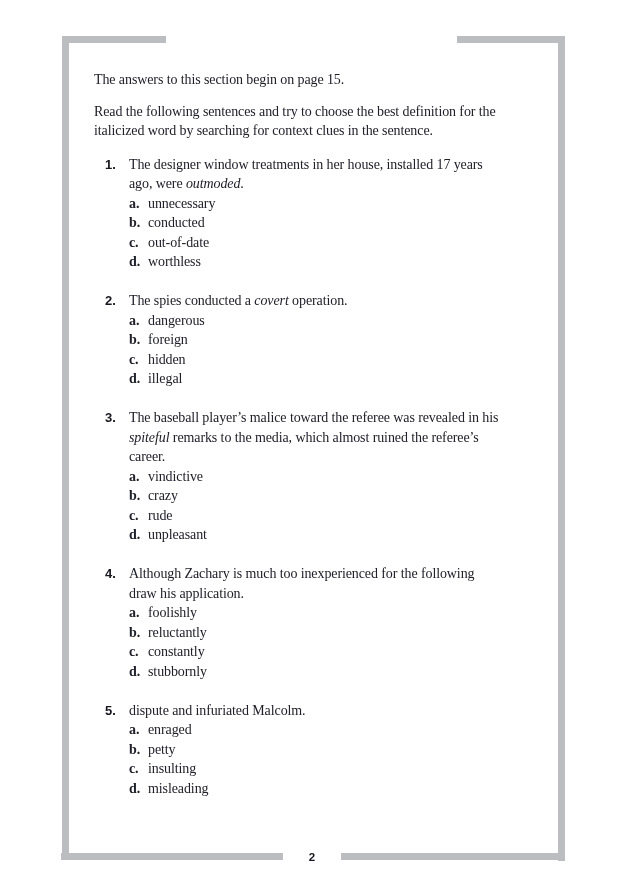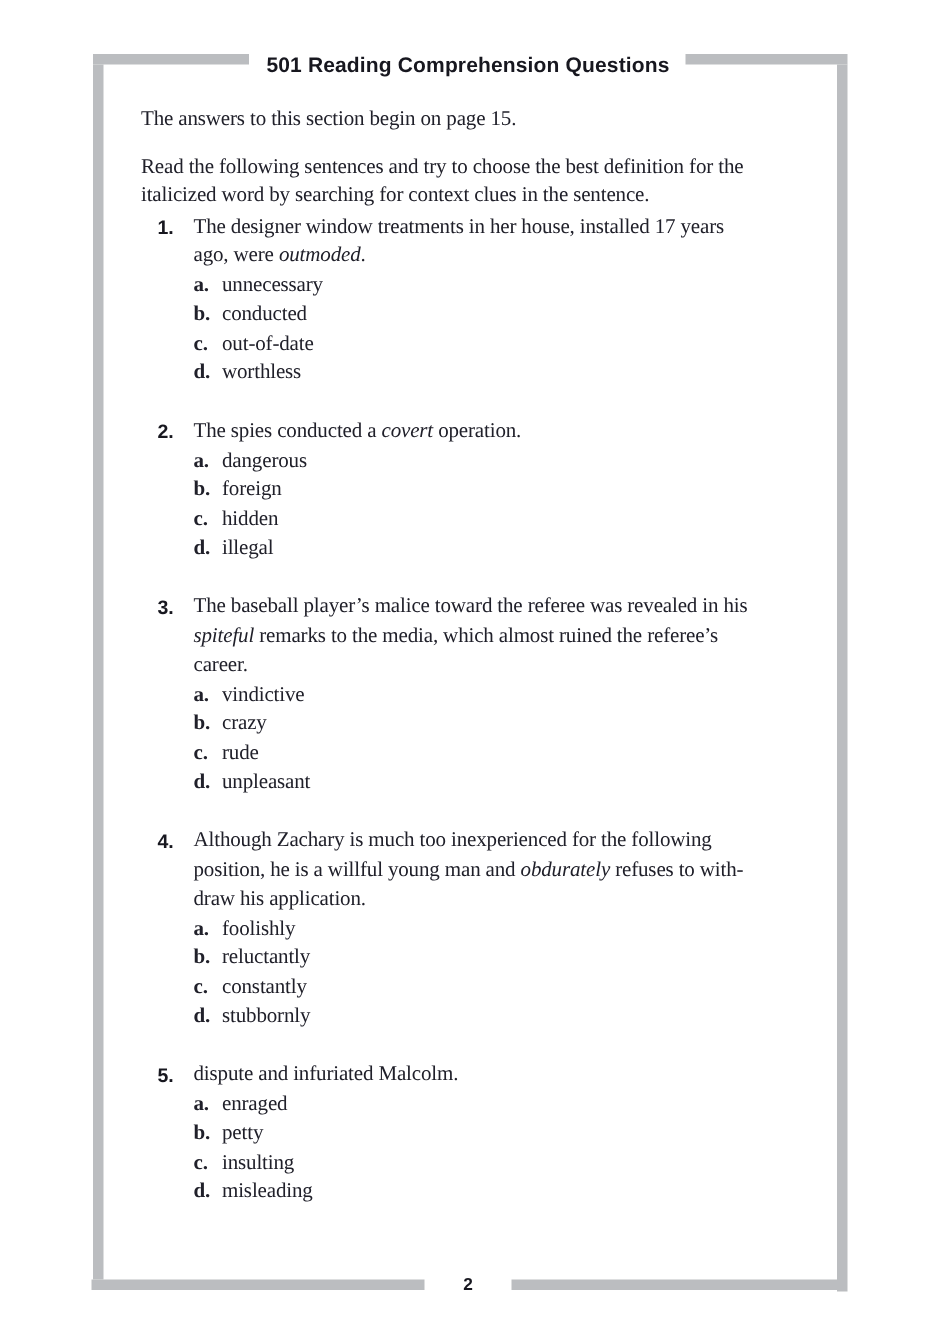--- a/index.html
+++ b/index.html
@@ -46,21 +46,21 @@
     left: 94px;
     top: 70px;
     width: 490px;
     font-size: 14px;
     line-height: 19.5px;
     letter-spacing: -0.1px;
   }
   .content .line { white-space: nowrap; }
 
   .answers-note  { margin: 0 0 12px 0; }
-  .instructions  { margin: 0 0 1px 0; }
+  .instructions  { margin: 0 0 14px 0; }
 
   .question {
     display: flex;
     align-items: flex-start;
     margin-bottom: 19.5px;
   }
   .qnum {
     flex: none;
     width: 24px;
     margin-left: 11px;
@@ -98,21 +98,20 @@
 
 <div class="page">
 
   <div class="bar bar-top-left"></div>
   <div class="bar bar-top-right"></div>
   <div class="bar bar-left"></div>
   <div class="bar bar-right"></div>
   <div class="bar bar-bottom-left"></div>
   <div class="bar bar-bottom-right"></div>
 
-  <div class="header-title">501 Reading Comprehension Questions</div>
 
   <div class="content">
     <div class="answers-note" id="answers-note">
         <div class="line"><span>The answers to this section begin on page 15.</span></div>
       </div>
     <div class="instructions" id="instructions">
         <div class="line"><span>Read the following sentences and try to choose the best definition for the</span></div>
         <div class="line"><span>italicized word by searching for context clues in the sentence.</span></div>
       </div>
     <div id="questions">
@@ -146,21 +145,20 @@
             <div class="opt"><span class="opt-letter">a.</span><span class="opt-text">vindictive</span></div>
             <div class="opt"><span class="opt-letter">b.</span><span class="opt-text">crazy</span></div>
             <div class="opt"><span class="opt-letter">c.</span><span class="opt-text">rude</span></div>
             <div class="opt"><span class="opt-letter">d.</span><span class="opt-text">unpleasant</span></div>
           </div>
         </div>
         <div class="question">
           <div class="qnum">4.</div>
           <div class="qbody">
             <div class="qline"><span>Although Zachary is much too inexperienced for the following</span></div>
-            <div class="qline"><span>position, he is a willful young man and </span><span class="it">obdurately</span><span> refuses to with-</span></div>
             <div class="qline"><span>draw his application.</span></div>
             <div class="opt"><span class="opt-letter">a.</span><span class="opt-text">foolishly</span></div>
             <div class="opt"><span class="opt-letter">b.</span><span class="opt-text">reluctantly</span></div>
             <div class="opt"><span class="opt-letter">c.</span><span class="opt-text">constantly</span></div>
             <div class="opt"><span class="opt-letter">d.</span><span class="opt-text">stubbornly</span></div>
           </div>
         </div>
         <div class="question">
           <div class="qnum">5.</div>
           <div class="qbody">

